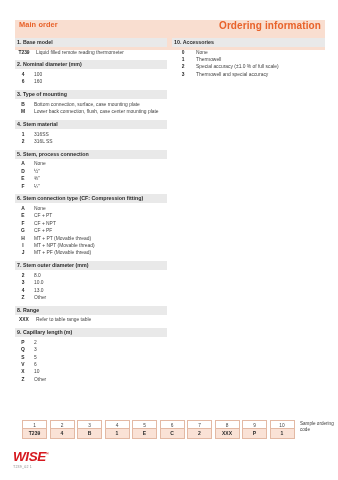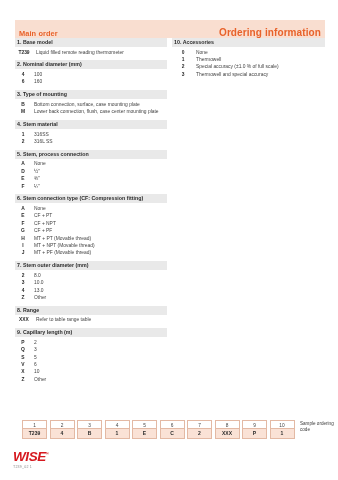--- a/index.html
+++ b/index.html
@@ -24,24 +24,24 @@
     height: 480px;
     background: #ffffff;
   }
 
   
   .banner {
     position: absolute;
     left: 15px;
     top: 20px;
     width: 310px;
-    height: 18px;
+    height: 30px;
     background: #f9ded0;
     display: flex;
-    align-items: flex-end;
+    align-items: flex-start;
     justify-content: space-between;
     padding: 0 4px;
     box-sizing: border-box;
   }
   .banner-left {
     font-size: 7.4px;
     font-weight: bold;
     color: #e8622a;
     letter-spacing: .1px;
   }

